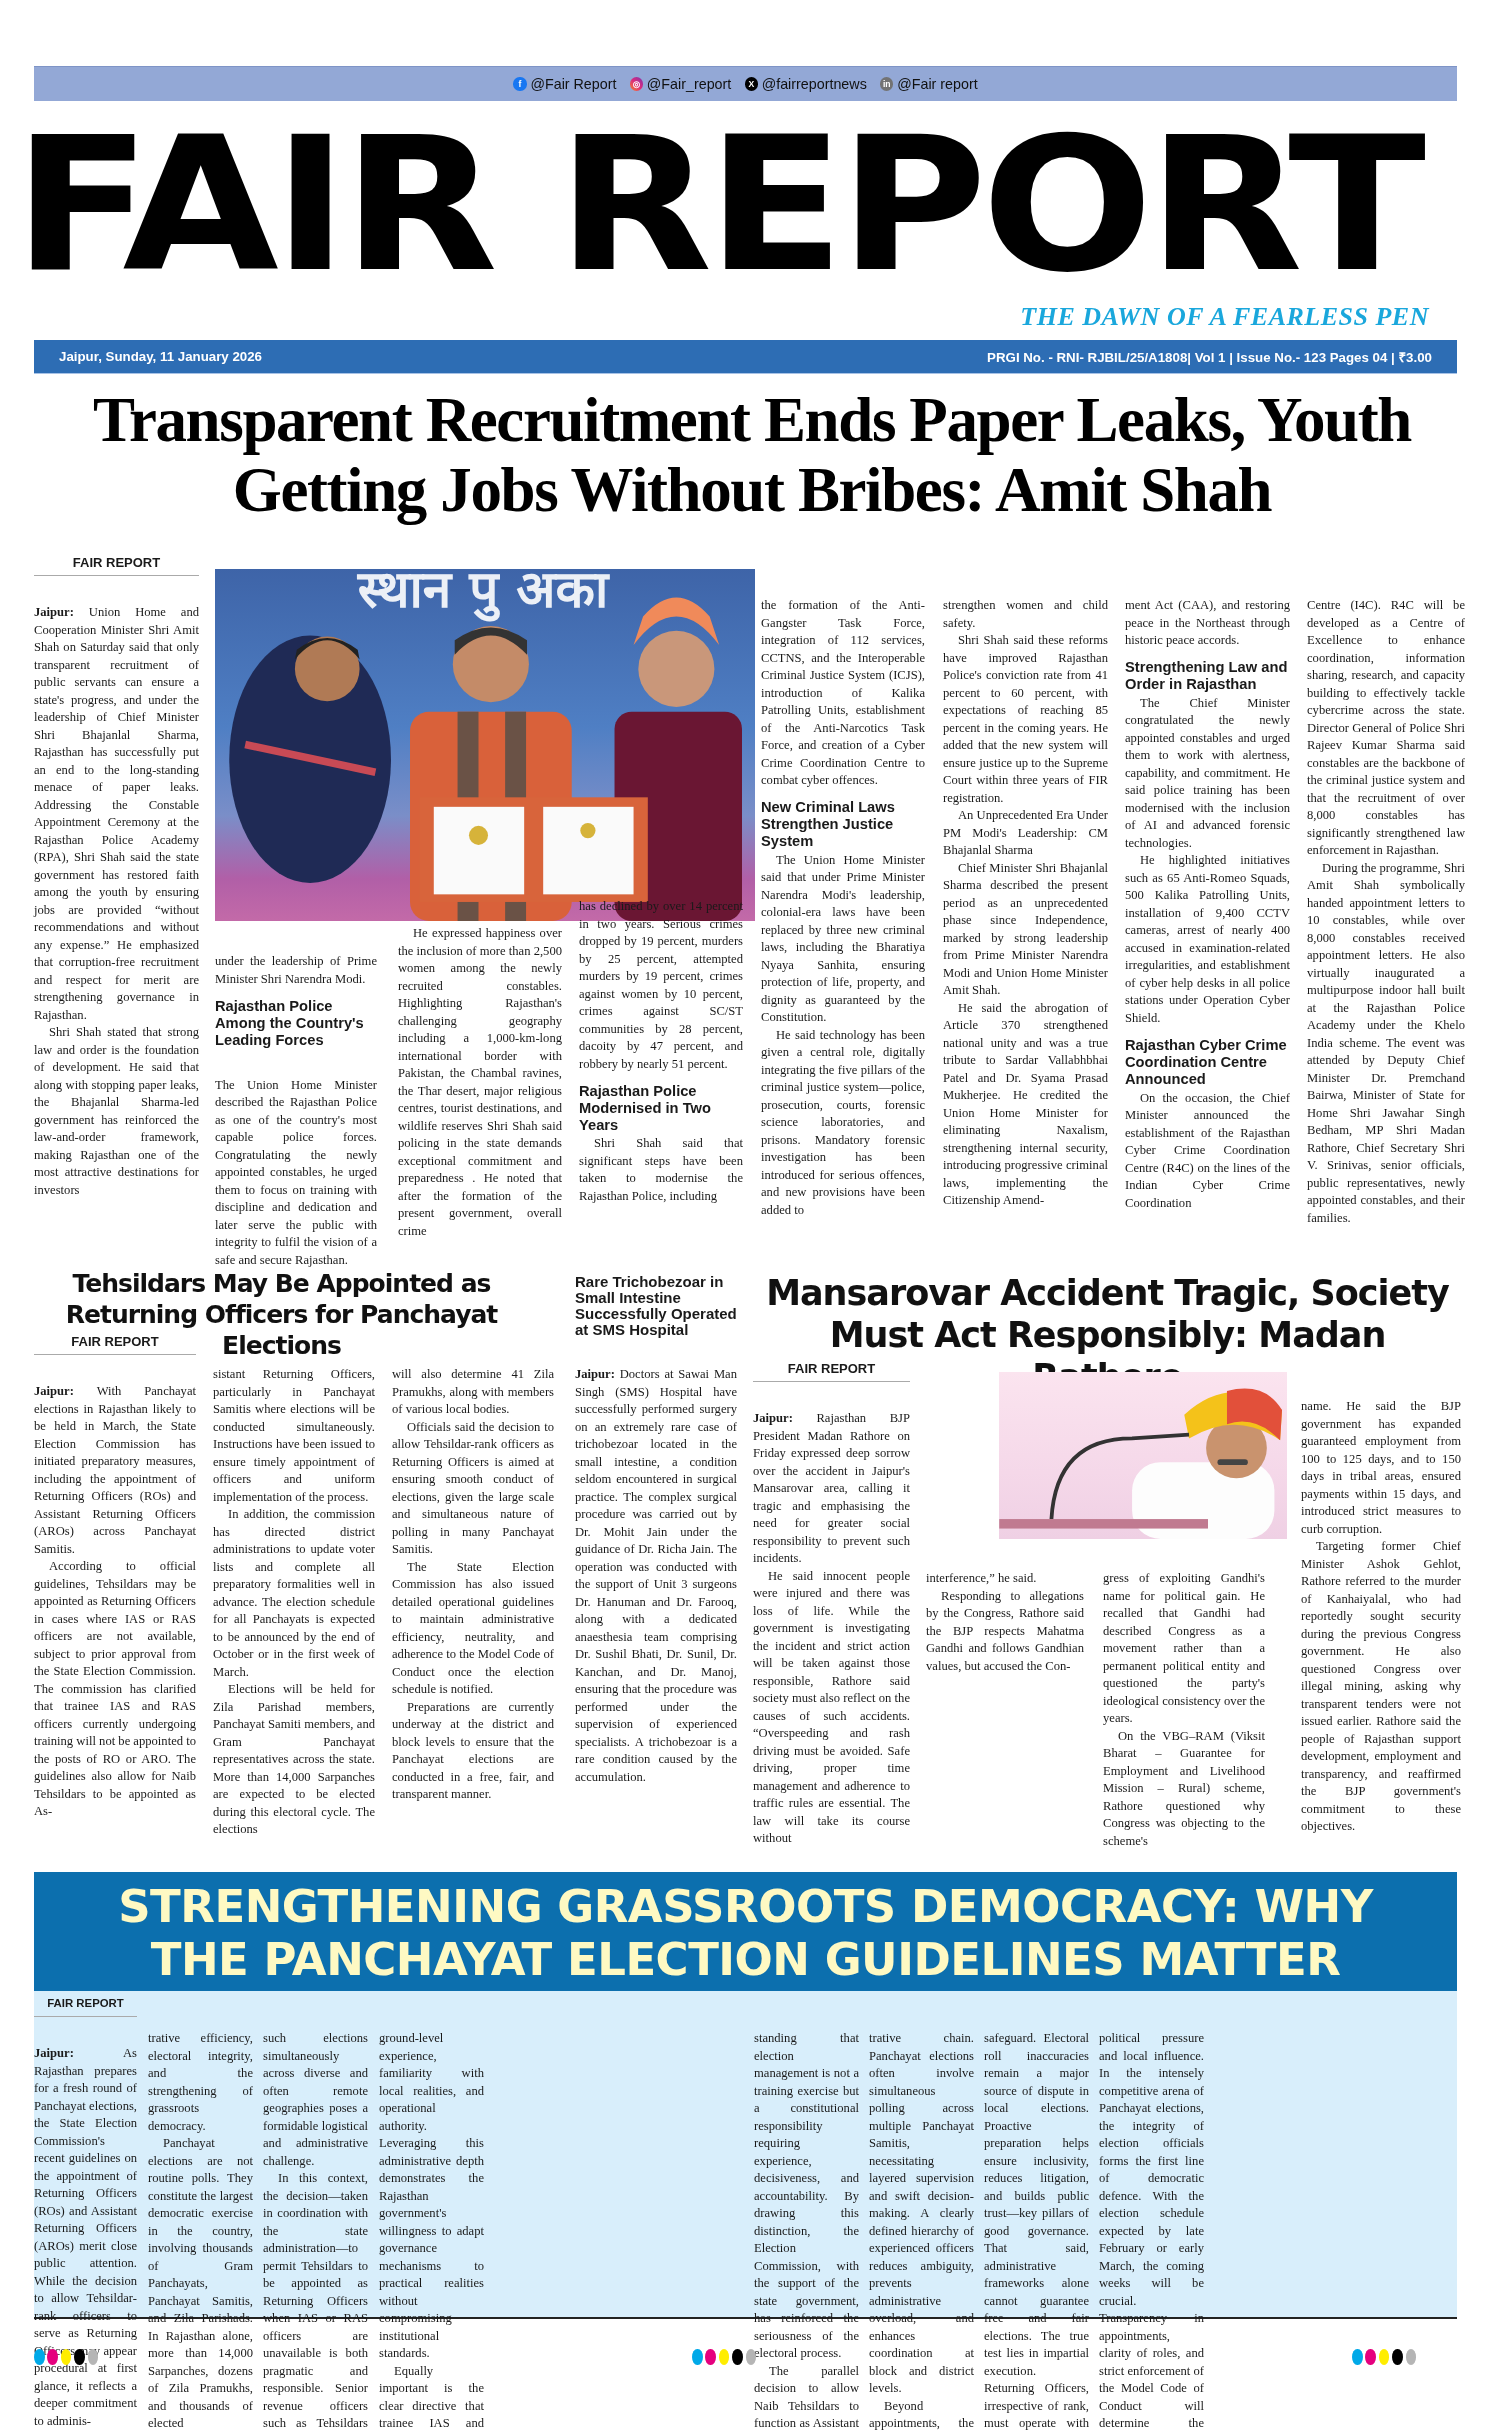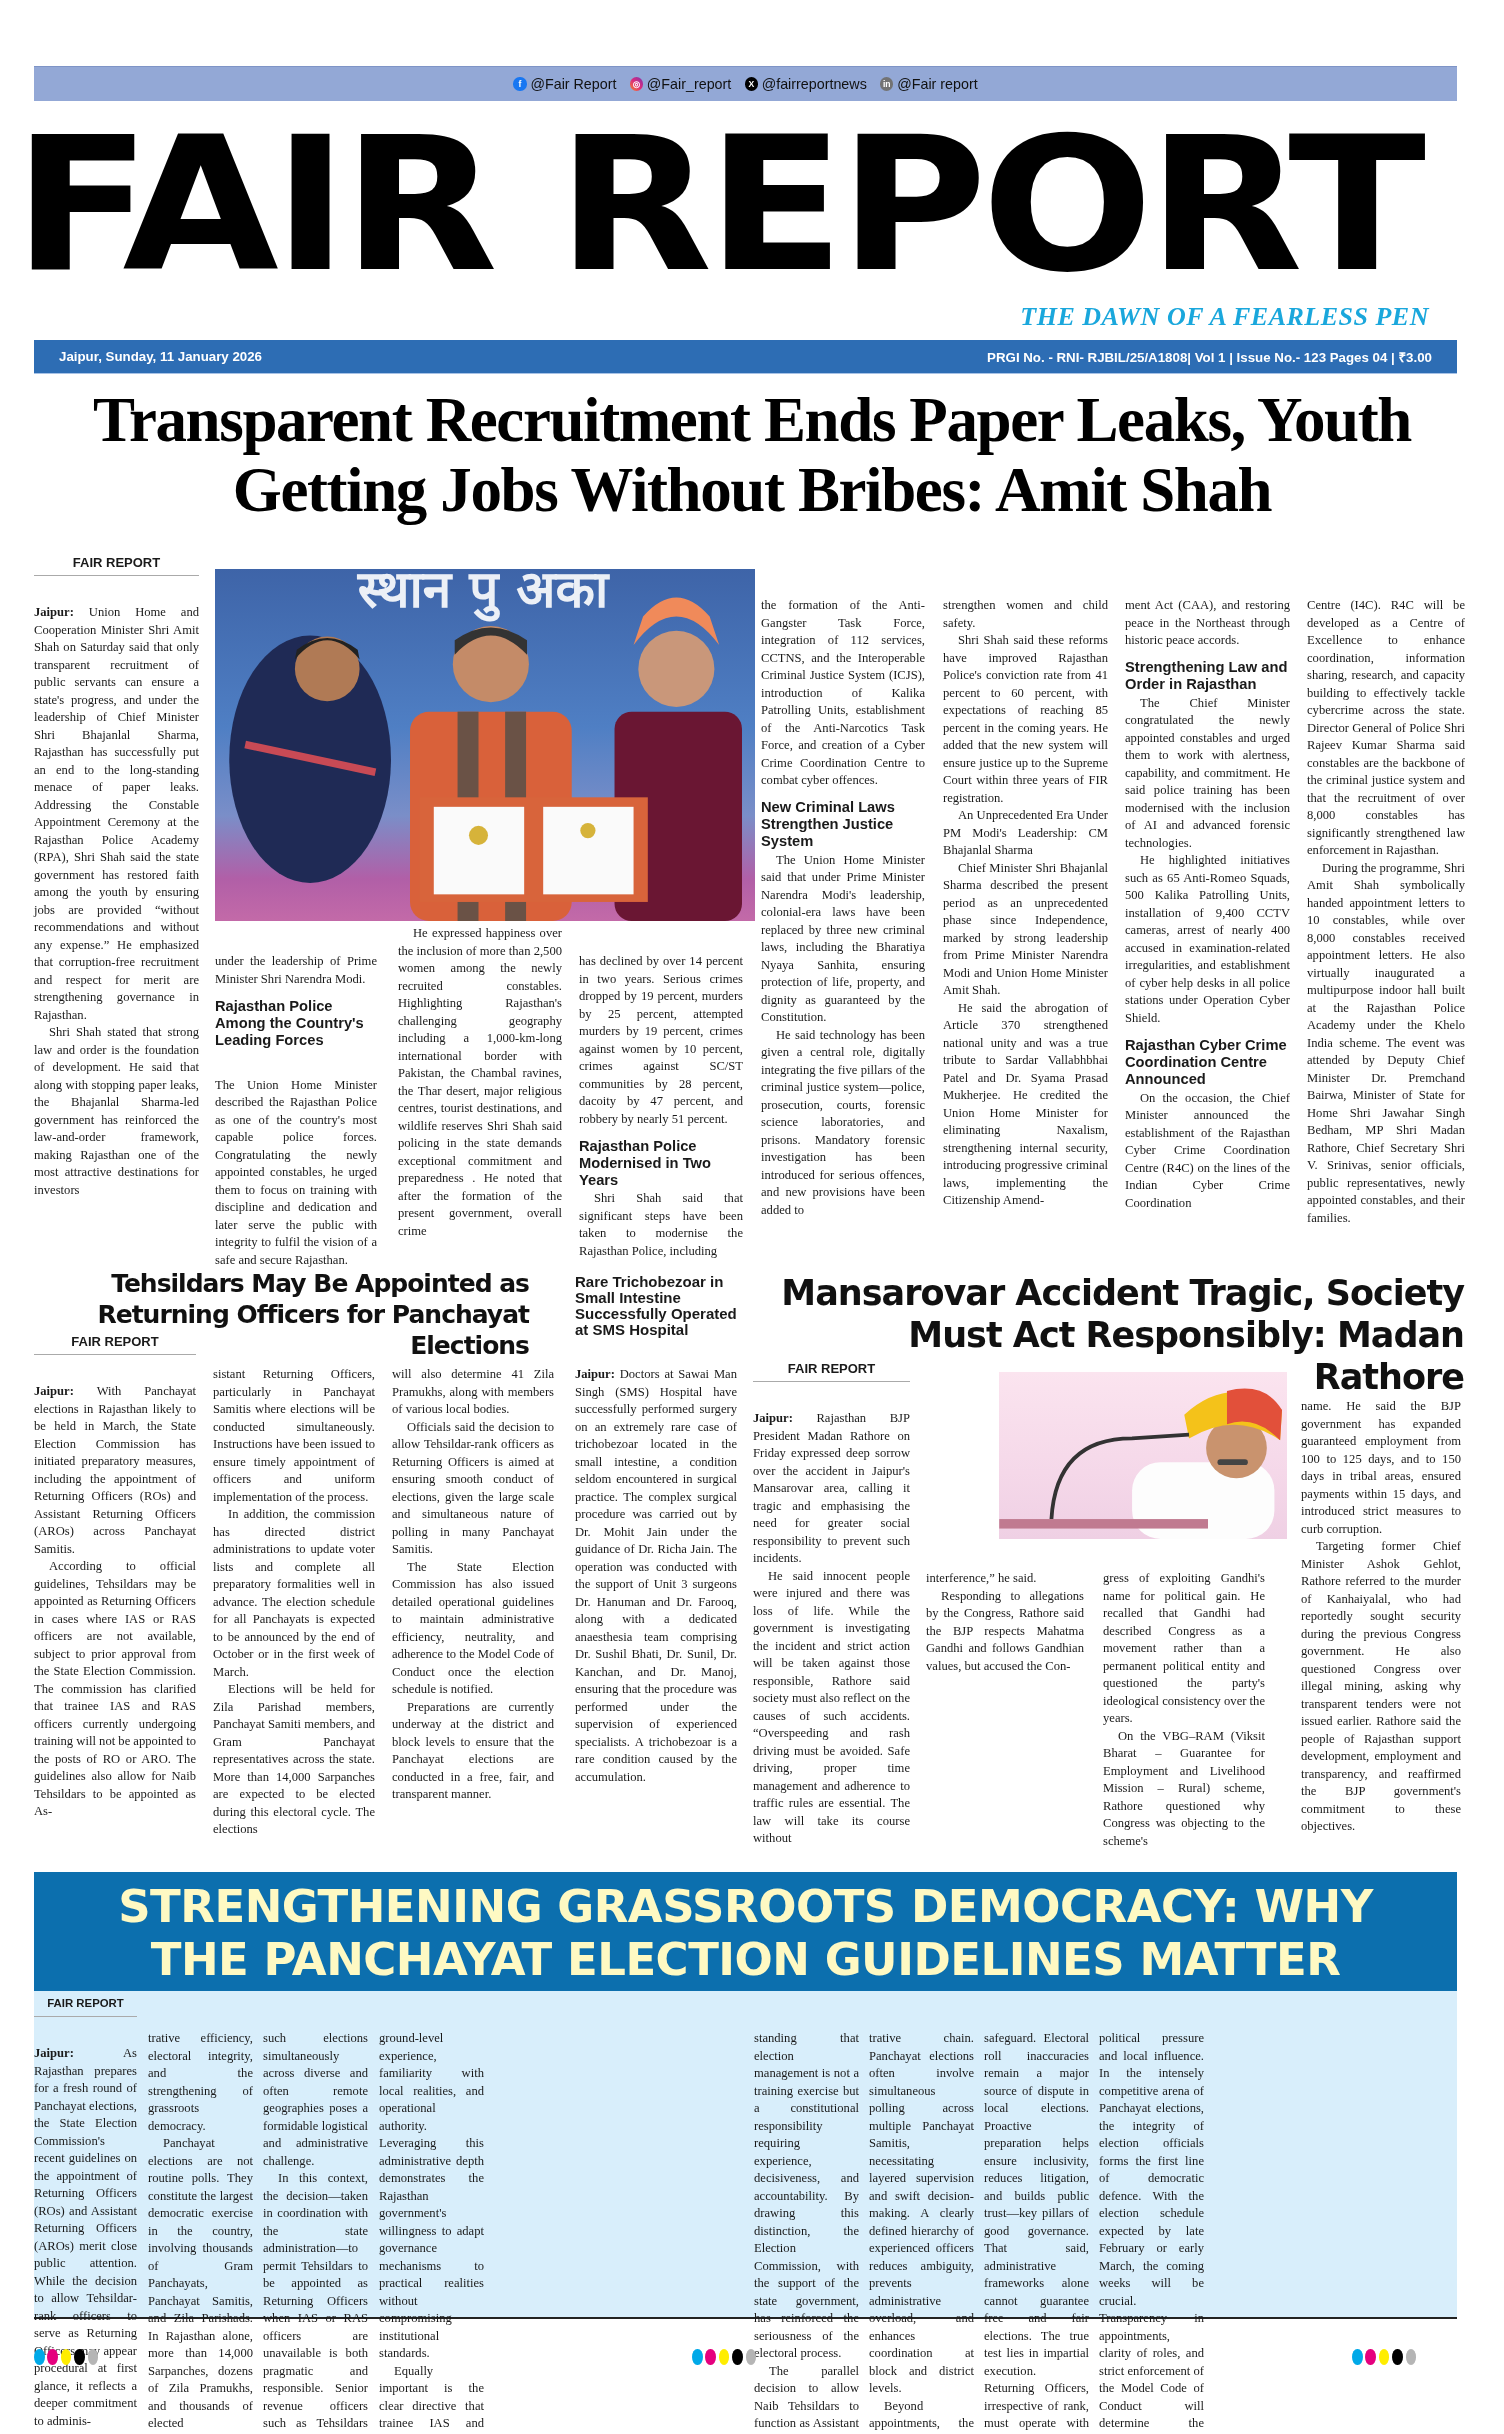--- a/index.html
+++ b/index.html
@@ -22,21 +22,21 @@
   .col p{text-indent:15px;}
   .col p.first{text-indent:0;margin-top:28px;}
   .dl{font-weight:bold;}
   .byline{font-family:"Liberation Sans",sans-serif;font-weight:bold;font-size:13px;text-align:center;padding-bottom:3.8px;border-bottom:1.9px solid #aaa;margin-bottom:5.7px;}
   .subhead{font-family:"Liberation Sans",sans-serif;font-weight:bold;font-size:14.7px;line-height:17px;margin:9.5px 0 1.9px 0;text-align:left;}
 
   .photo{position:absolute;overflow:hidden;}
   .photo1{left:215px;top:569px;width:540px;height:352px;background:linear-gradient(180deg,#3e64a8 0%,#4f7fc4 45%,#7a8ec8 70%,#b15fa7 88%,#c36aa8 100%);}
   .photo2{left:999px;top:1372px;width:288px;height:167px;background:linear-gradient(180deg,#fbe4ef 0%,#f5d8e9 60%,#efd0e4 100%);}
 
-  .sec-headline{position:absolute;font-family:"DejaVu Sans",sans-serif;font-weight:bold;text-align:right;color:#111;letter-spacing:-1px;}
+  .sec-headline{position:absolute;font-family:"DejaVu Sans",sans-serif;font-weight:bold;text-align:center;color:#111;letter-spacing:-1px;}
 
   .banner{position:absolute;left:34px;top:1872px;width:1423px;height:119px;background:#0c6fae;color:#fef9c3;font-family:"DejaVu Sans",sans-serif;font-weight:bold;font-size:45px;line-height:53px;text-align:center;padding-top:7.6px;letter-spacing:-0.5px;transform-origin:top;}
   .banner-body{position:absolute;left:34px;top:1991px;width:1423px;height:328px;background:#d8eefb;border-bottom:2.9px solid #222;}
 
   .reg-marks{position:absolute;top:2349px;display:flex;gap:2.9px;}
   .dot{width:10.5px;height:16px;border-radius:50%;}
 </style>
 </head>
 <body>
 
@@ -105,21 +105,21 @@
 <div class="col" style="left:215px;top:925px;width:162px;">
   <p class="first">under the leadership of Prime Minister Shri Narendra Modi.</p>
   <div class="subhead">Rajasthan Police Among the Country's Leading Forces</div>
   <p class="first" style="text-indent:0">The Union Home Minister described the Rajasthan Police as one of the country's most capable police forces. Congratulating the newly appointed constables, he urged them to focus on training with discipline and dedication and later serve the public with integrity to fulfil the vision of a safe and secure Rajasthan.</p>
 </div>
 
 <div class="col" style="left:398px;top:925px;width:164px;">
   <p>He expressed happiness over the inclusion of more than 2,500 women among the newly recruited constables. Highlighting Rajasthan's challenging geography including a 1,000-km-long international border with Pakistan, the Chambal ravines, the Thar desert, major religious centres, tourist destinations, and wildlife reserves Shri Shah said policing in the state demands exceptional commitment and preparedness . He noted that after the formation of the present government, overall crime</p>
 </div>
 
-<div class="col" style="left:579px;top:925px;width:164px;">
+<div class="col" style="left:579px;top:870px;width:164px;">
   <p class="first">has declined by over 14 percent in two years. Serious crimes dropped by 19 percent, murders by 25 percent, attempted murders by 19 percent, crimes against women by 10 percent, crimes against SC/ST communities by 28 percent, dacoity by 47 percent, and robbery by nearly 51 percent.</p>
   <div class="subhead">Rajasthan Police Modernised in Two Years</div>
   <p>Shri Shah said that significant steps have been taken to modernise the Rajasthan Police, including</p>
 </div>
 
 <div class="col" style="left:761px;top:569px;width:164px;">
   <p class="first">the formation of the Anti-Gangster Task Force, integration of 112 services, CCTNS, and the Interoperable Criminal Justice System (ICJS), introduction of Kalika Patrolling Units, establishment of the Anti-Narcotics Task Force, and creation of a Cyber Crime Coordination Centre to combat cyber offences.</p>
   <div class="subhead">New Criminal Laws Strengthen Justice System</div>
   <p>The Union Home Minister said that under Prime Minister Narendra Modi's leadership, colonial-era laws have been replaced by three new criminal laws, including the Bharatiya Nyaya Sanhita, ensuring protection of life, property, and dignity as guaranteed by the Constitution.</p>
   <p>He said technology has been given a central role, digitally integrating the five pillars of the criminal justice system—police, prosecution, courts, forensic science laboratories, and prisons. Mandatory forensic investigation has been introduced for serious offences, and new provisions have been added to</p>

